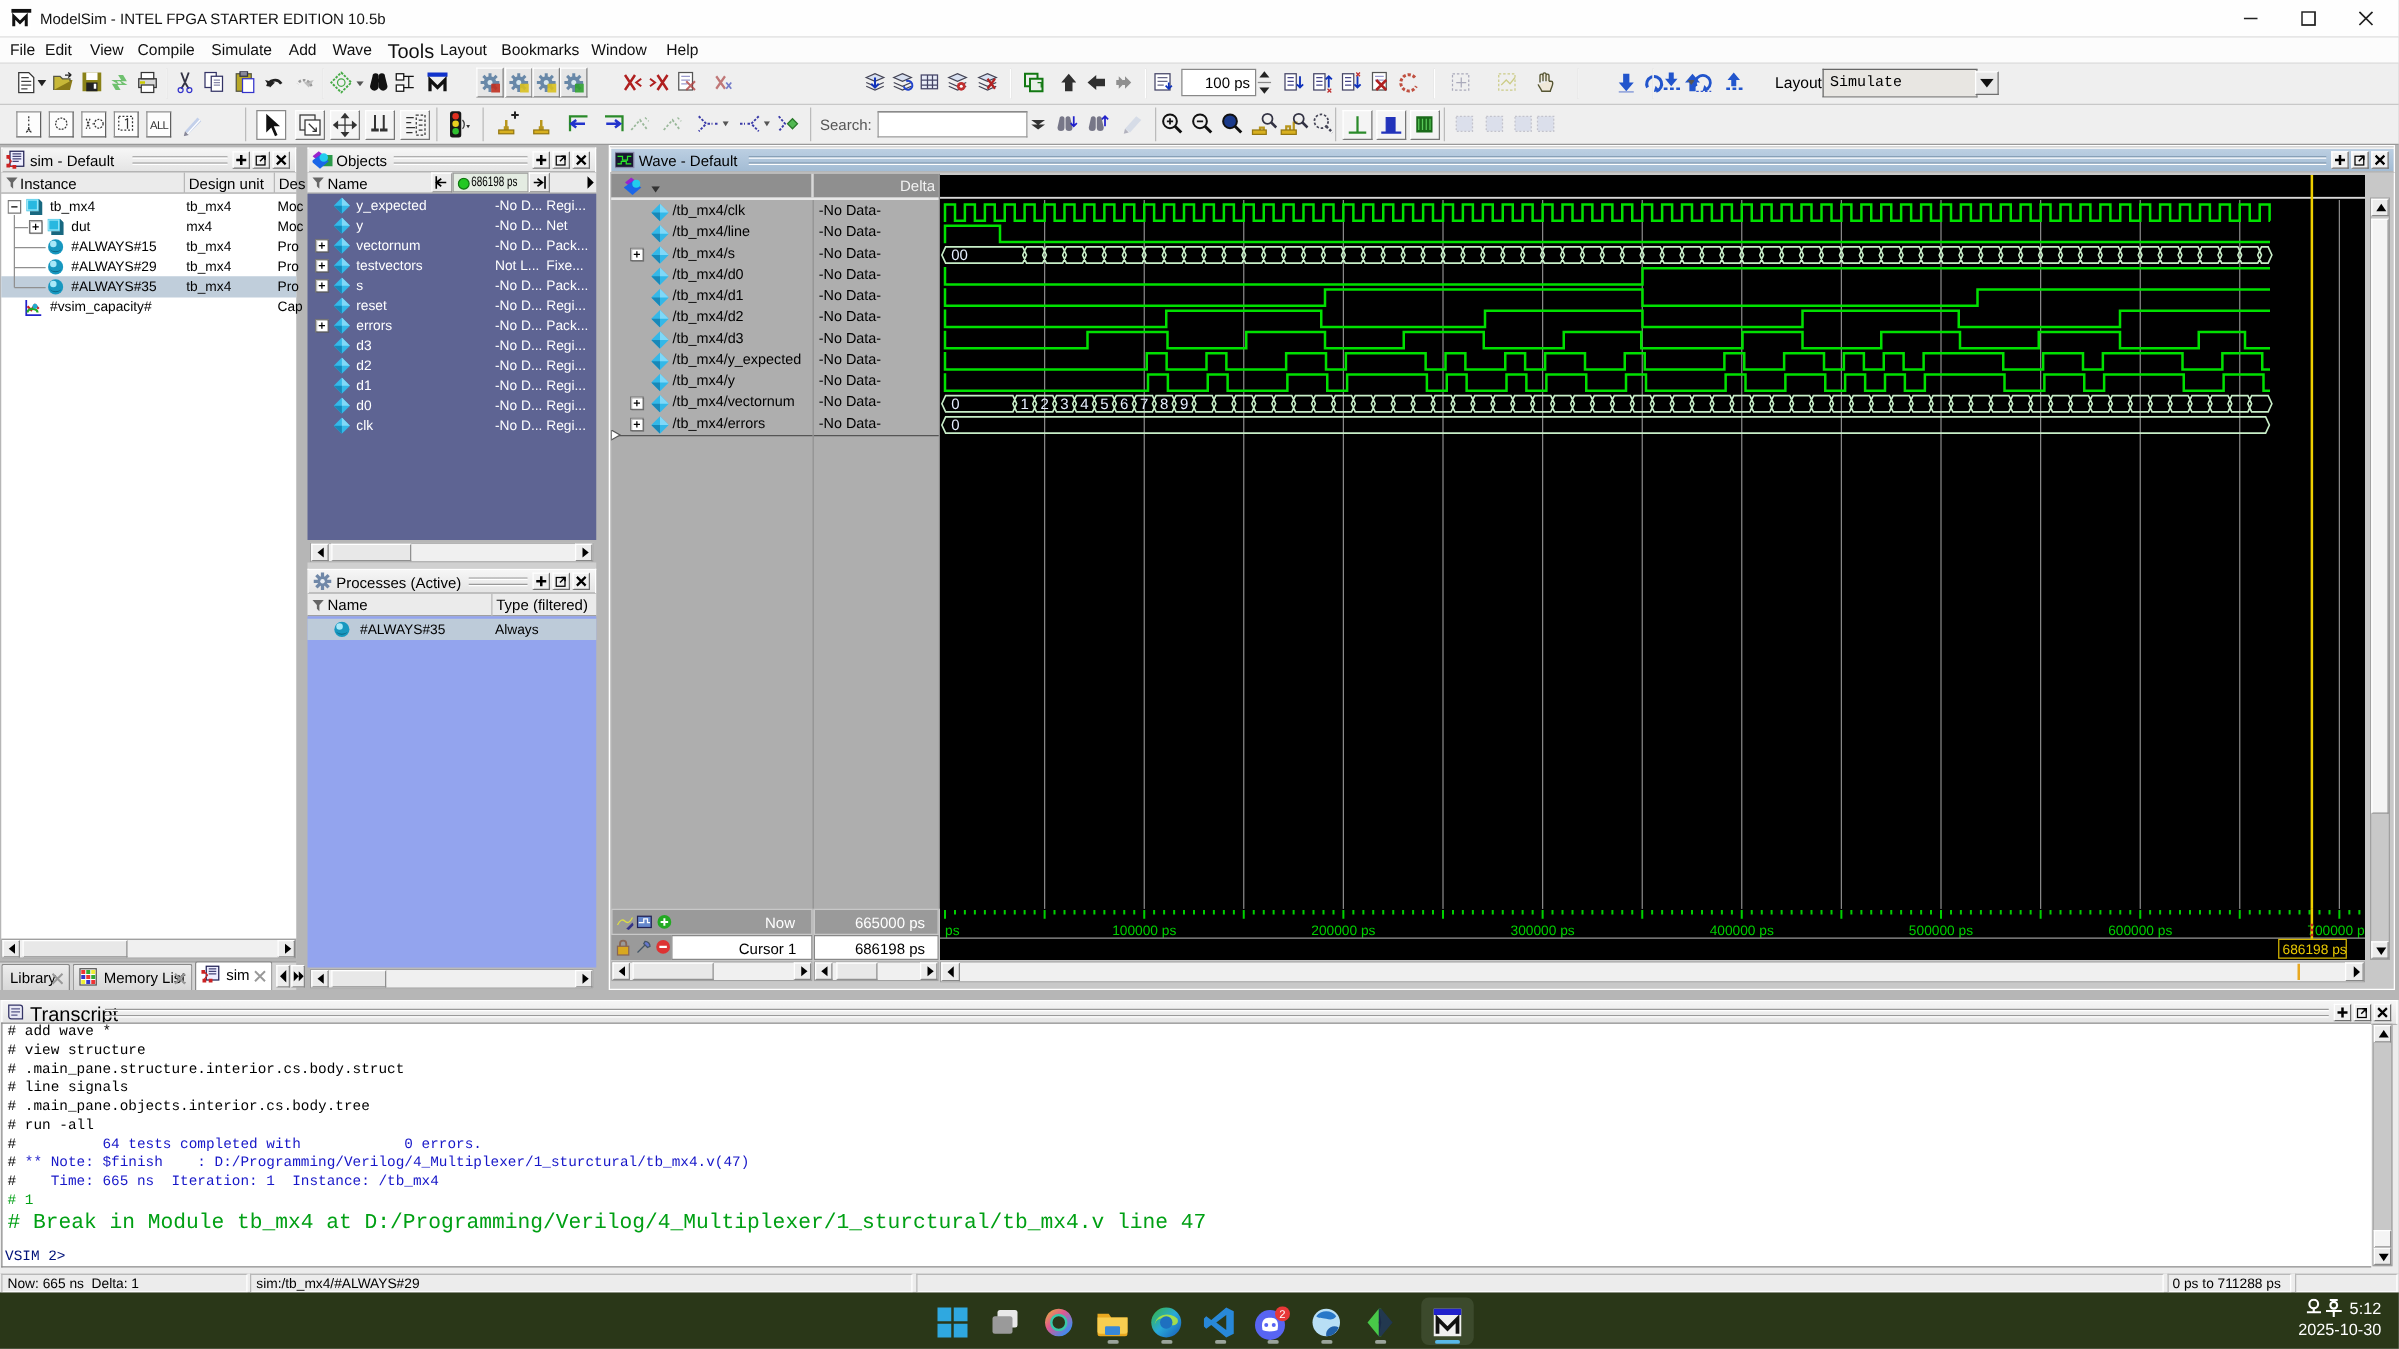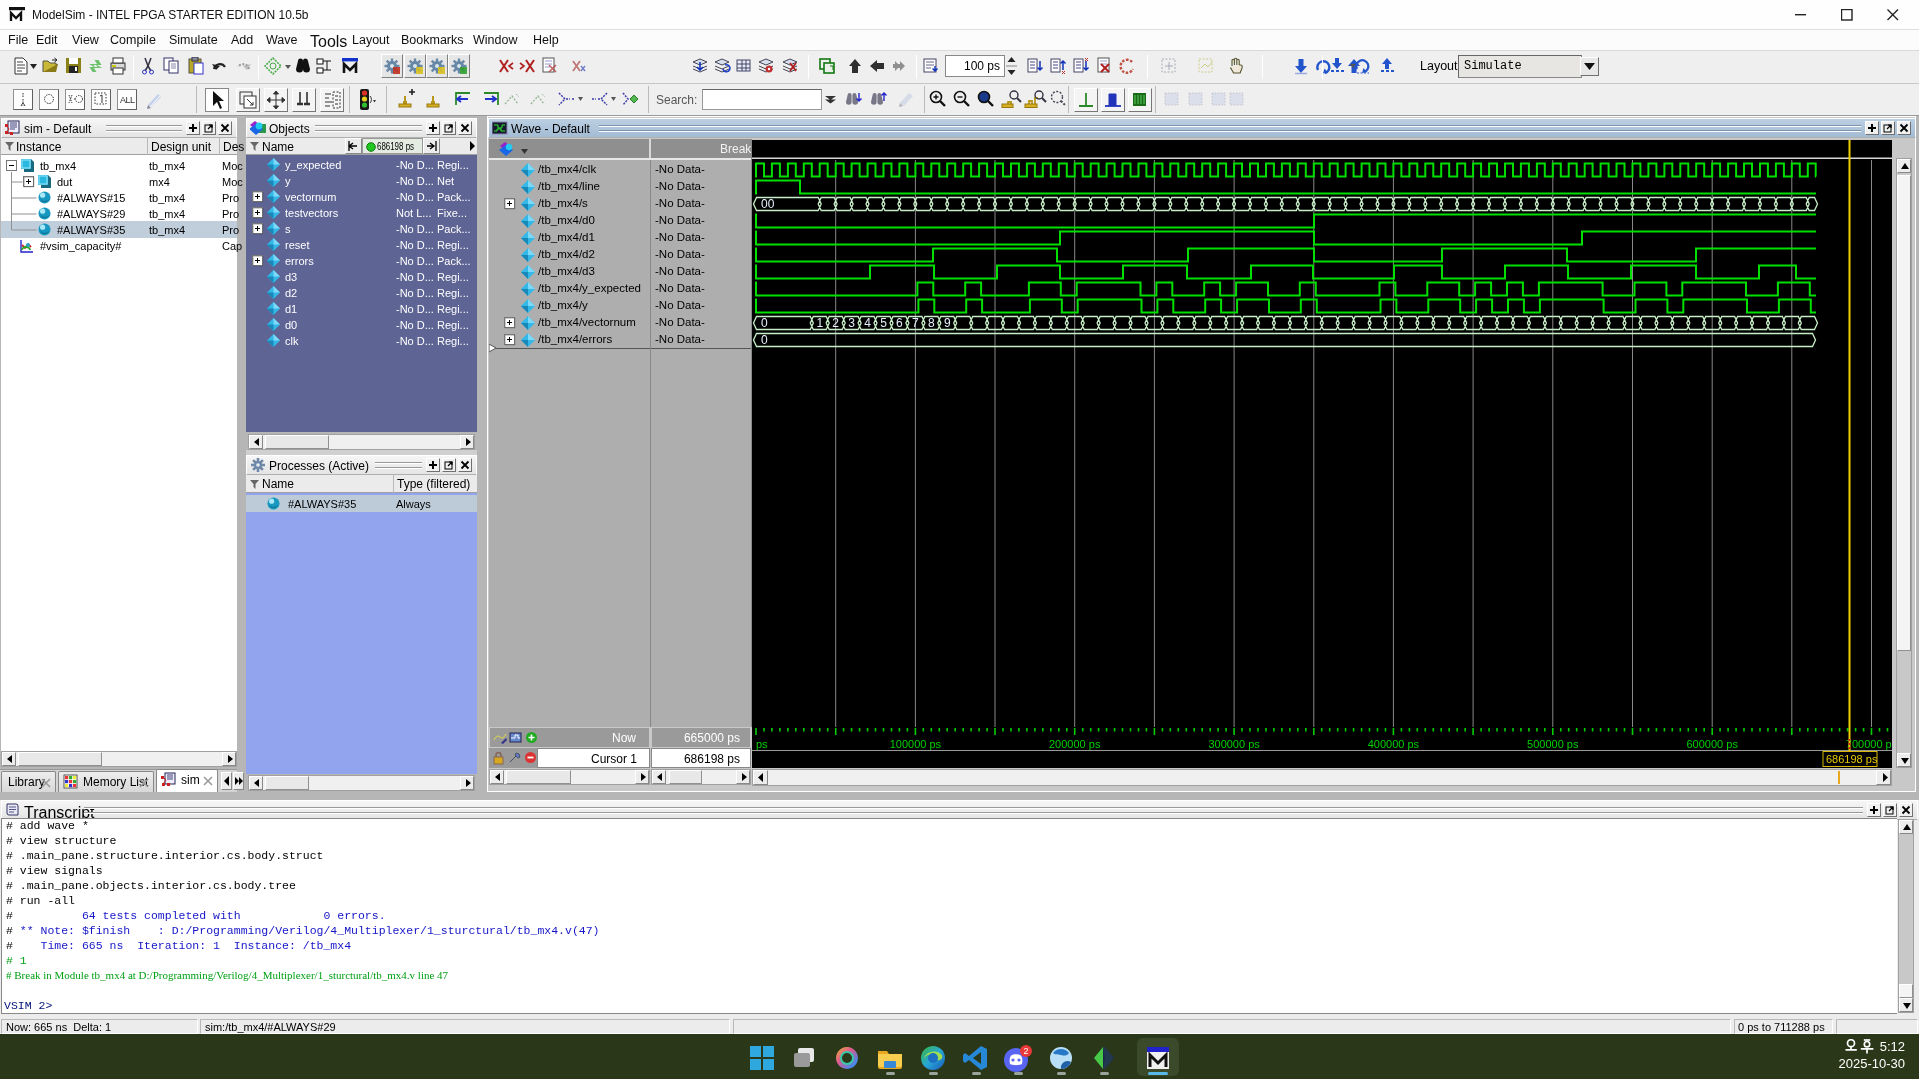--- a/index.html
+++ b/index.html
@@ -940,21 +940,21 @@
   </div>
 <div class="abs" style="left:489px;top:139px;width:262px;height:19px;background:#8f8f8f"></div>
 <svg class="abs" style="left:499px;top:141px" width="20" height="16">
     <path d="M6 1 L11 5 L6 9 L1 5Z" fill="#9a22cc"></path>
     <path d="M7 4 L14 9 L7 15 L0 9Z" fill="#1a66e8"></path>
     <circle cx="10" cy="6" r="3.2" fill="#22ccee"></circle>
   </svg>
 <svg class="abs" style="left:521px;top:149px" width="8" height="6">
     <path d="M0 0h7l-3.5 5z" fill="#333"></path>
   </svg>
-<span class="abs" style="left:720px;top:142px;font-size:12px;color:#f2f2f2">Break</span>
+<span class="abs" style="left:720px;top:142px;font-size:12px;color:#f2f2f2">Delta</span>
 <div class="abs" style="left:649px;top:139px;width:2px;height:19px;background:#d8d8d8"></div>
 <div class="abs" style="left:489px;top:158px;width:262px;height:2px;background:#e8e8e8"></div>
 <div class="abs" style="left:489px;top:160px;width:161px;height:567px;background:#aeaeae"></div>
 <div class="abs" style="left:651px;top:160px;width:100px;height:567px;background:#aeaeae"></div>
 <div class="abs" style="left:650px;top:160px;width:1px;height:567px;background:#888"></div>
 <div class="abs" style="left:751px;top:139px;width:1px;height:588px;background:#888"></div>
 <svg style="position:absolute;left:521px;top:163px" width="14" height="14" viewBox="0 0 14 14">
 <path d="M7 0 L14 7 L7 14 L0 7 Z" fill="#34b8e8"></path>
 <path d="M7 0 L14 7 L7 7 Z" fill="#7fd8f8"></path>
 <path d="M0 7 L7 7 L7 14 Z" fill="#1888b8"></path>
@@ -1364,28 +1364,28 @@
     <div class="pbtn" style="left:1897px;top:2px">
       <svg width="12" height="12">
         <path d="M2.5 2.5l7 7M9.5 2.5l-7 7" stroke="#000" stroke-width="1.8"></path>
       </svg>
     </div>
   </div>
 <div class="abs" style="left:1px;top:818px;width:1896px;height:196px;background:#fff;border:1px solid #888;border-right:none"></div>
 <span class="abs" style="left:6px;top:819px;font-family:'Liberation Mono',monospace;font-size:11.5px;color:#000;white-space:pre"># add wave *</span>
 <span class="abs" style="left:6px;top:834px;font-family:'Liberation Mono',monospace;font-size:11.5px;color:#000;white-space:pre"># view structure</span>
 <span class="abs" style="left:6px;top:849px;font-family:'Liberation Mono',monospace;font-size:11.5px;color:#000;white-space:pre"># .main_pane.structure.interior.cs.body.struct</span>
-<span class="abs" style="left:6px;top:864px;font-family:'Liberation Mono',monospace;font-size:11.5px;color:#000;white-space:pre"># view signals</span>
+<span class="abs" style="left:6px;top:864px;font-family:'Liberation Mono',monospace;font-size:11.5px;color:#000;white-space:pre"># line signals</span>
 <span class="abs" style="left:6px;top:879px;font-family:'Liberation Mono',monospace;font-size:11.5px;color:#000;white-space:pre"># .main_pane.objects.interior.cs.body.tree</span>
 <span class="abs" style="left:6px;top:894px;font-family:'Liberation Mono',monospace;font-size:11.5px;color:#000;white-space:pre"># run -all</span>
 <span class="abs" style="left:6px;top:909px;font-family:'Liberation Mono',monospace;font-size:11.5px;color:#1616c8;white-space:pre"><span style="color:#000">#</span>          64 tests completed with            0 errors.</span>
 <span class="abs" style="left:6px;top:924px;font-family:'Liberation Mono',monospace;font-size:11.5px;color:#1616c8;white-space:pre"><span style="color:#000">#</span> ** Note: $finish    : D:/Programming/Verilog/4_Multiplexer/1_sturctural/tb_mx4.v(47)</span>
 <span class="abs" style="left:6px;top:939px;font-family:'Liberation Mono',monospace;font-size:11.5px;color:#1616c8;white-space:pre"><span style="color:#000">#</span>    Time: 665 ns  Iteration: 1  Instance: /tb_mx4</span>
 <span class="abs" style="left:6px;top:954px;font-family:'Liberation Mono',monospace;font-size:11.5px;color:#00a014;white-space:pre"># 1</span>
-<span class="abs" style="left:6px;top:969px;font-family:Liberation Serif, serif;font-size:11px;color:#00a014;white-space:pre"># Break in Module tb_mx4 at D:/Programming/Verilog/4_Multiplexer/1_sturctural/tb_mx4.v line 47</span>
+<span class="abs" style="left:6px;top:969px;font-family:Liberation Mono, monospace;font-size:17px;color:#00a014;white-space:pre"># Break in Module tb_mx4 at D:/Programming/Verilog/4_Multiplexer/1_sturctural/tb_mx4.v line 47</span>
 <span class="abs" style="left:4px;top:999px;font-family:'Liberation Mono',monospace;font-size:11.5px;color:#00127a">VSIM 2&gt;</span>
 <div style="position:absolute;left:1898px;top:819px;width:16px;height:194px;background:#c8c8c8;border:1px solid #a0a0a0">
     <div class="sbtn" style="left:0;top:0;width:14px;height:14px">
       <svg width="14" height="14">
         <path d="M7.0 4.0 l4 6 h-8 z" fill="#000"></path>
       </svg>
     </div>
     <div class="sbtn" style="left:0;top:178px;width:14px;height:14px">
       <svg width="14" height="14">
         <path d="M7.0 11.0 l-4 -6 h8 z" fill="#000"></path>

